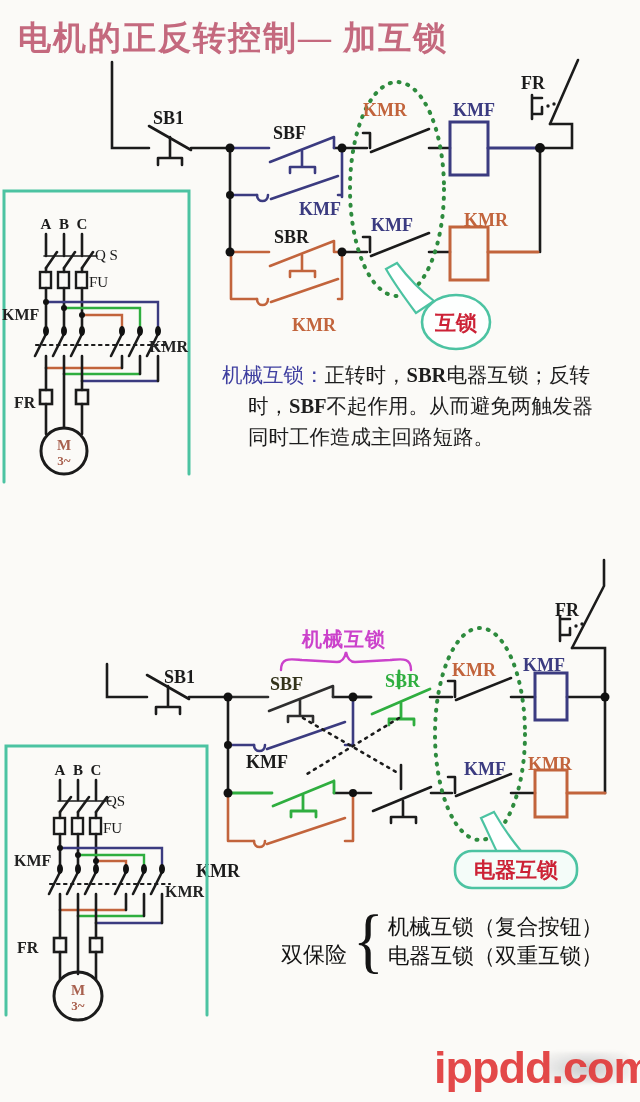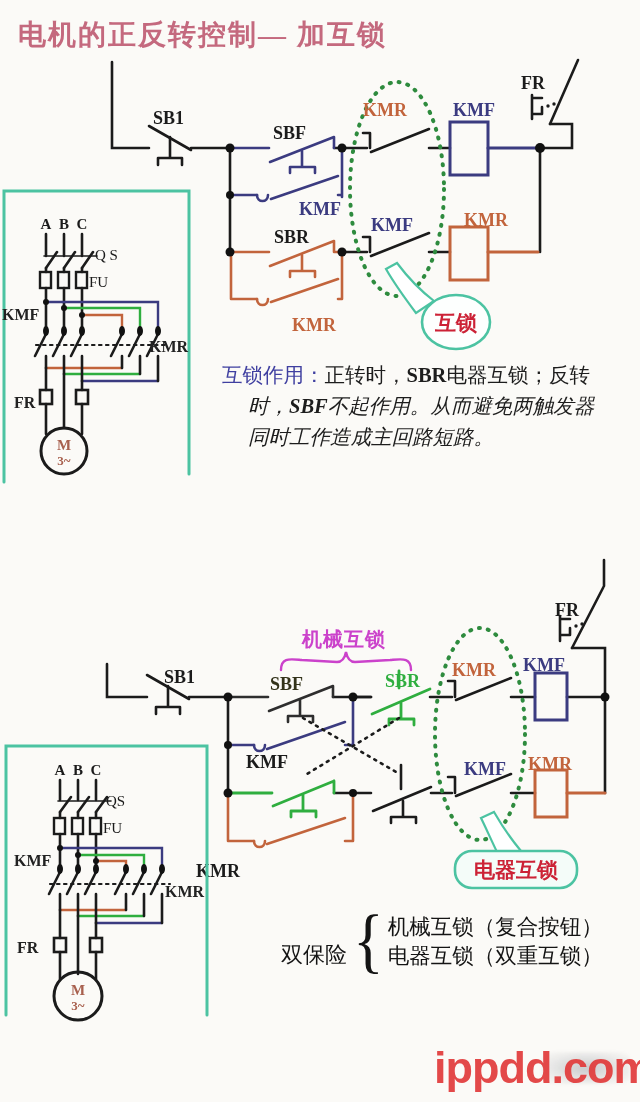--- a/index.html
+++ b/index.html
@@ -1,25 +1,25 @@
 <!DOCTYPE html>
 <html><head>
 <meta charset="utf-8">
 <style>
   html,body{margin:0;padding:0;}
   .page{position:relative;width:640px;height:1102px;background:#fbfaf7;overflow:hidden;
         font-family:"Liberation Serif","DejaVu Serif",serif;}
   svg{position:absolute;left:0;top:0;}
-  .title{position:absolute;font-weight:bold;font-size:28px;letter-spacing:2px;color:#c4697e;white-space:nowrap;}
+  .title{position:absolute;font-weight:bold;font-size:33px;letter-spacing:2px;color:#c4697e;white-space:nowrap;}
   .t1{left:18px;top:16px;}
   .t2{left:26px;top:558px;}
   .note{position:absolute;left:222px;top:360px;width:412px;font-size:20.5px;line-height:31px;color:#1d1d1d;}
   .note .prefix{color:#3f3fa0;}
   .note b{font-weight:bold;}
-  .note .ind{padding-left:26px;display:block;font-style:italic;}
+  .note .ind{padding-left:26px;display:block;}
   .summary{position:absolute;left:248px;top:910px;display:flex;align-items:flex-end;color:#141414;margin-left:33px;}
   .summary .head{font-size:22px;white-space:nowrap;}
   .summary .brace{font-size:64px;font-weight:400;line-height:60px;transform:scaleY(1.12);margin:0 4px 0 6px;}
   .summary .items{display:flex;flex-direction:column;gap:0;font-size:21.5px;white-space:nowrap;}
   .watermark{position:absolute;left:434px;top:1042px;font-family:"Liberation Sans","DejaVu Sans",sans-serif;
              font-weight:bold;font-size:45px;letter-spacing:-1px;color:#e23b3b;opacity:.92;white-space:nowrap;}
   .stamp-smudge{position:absolute;left:542px;top:1052px;width:88px;height:32px;border-radius:8px;
              background:radial-gradient(ellipse at center,rgba(120,125,135,.38) 0%,rgba(120,125,135,.12) 60%,rgba(120,125,135,0) 100%);
              filter:blur(1.5px);}
   text{font-family:"Liberation Serif","DejaVu Serif",serif;font-weight:bold;}
@@ -395,21 +395,21 @@
       <text class="lbl16" x="14" y="866" fill="#222">KMF</text>
       <text class="lbl16" x="165" y="897" fill="#222">KMR</text>
       <text class="lbl16" x="17" y="953" fill="#222">FR</text>
     </g>
   </g>
 </svg>
 
   <div class="title t1">电机的正反转控制— 加互锁</div>
 
   <div class="note">
-    <span class="prefix">互锁作用：</span><span>正转时，</span><b>SBR</b><span>电器互锁；反转</span>
+    <span class="prefix">机械互锁：</span><span>正转时，</span><b>SBR</b><span>电器互锁；反转</span>
     <span class="ind"><span>时，</span><b>SBF</b><span>不起作用。从而避免两触发器</span></span>
     <span class="ind">同时工作造成主回路短路。</span>
   </div>
 
 
   <div class="summary">
     <span class="head">双保险</span>
     <span class="brace">{</span>
     <span class="items">
       <span>机械互锁（复合按钮）</span>

